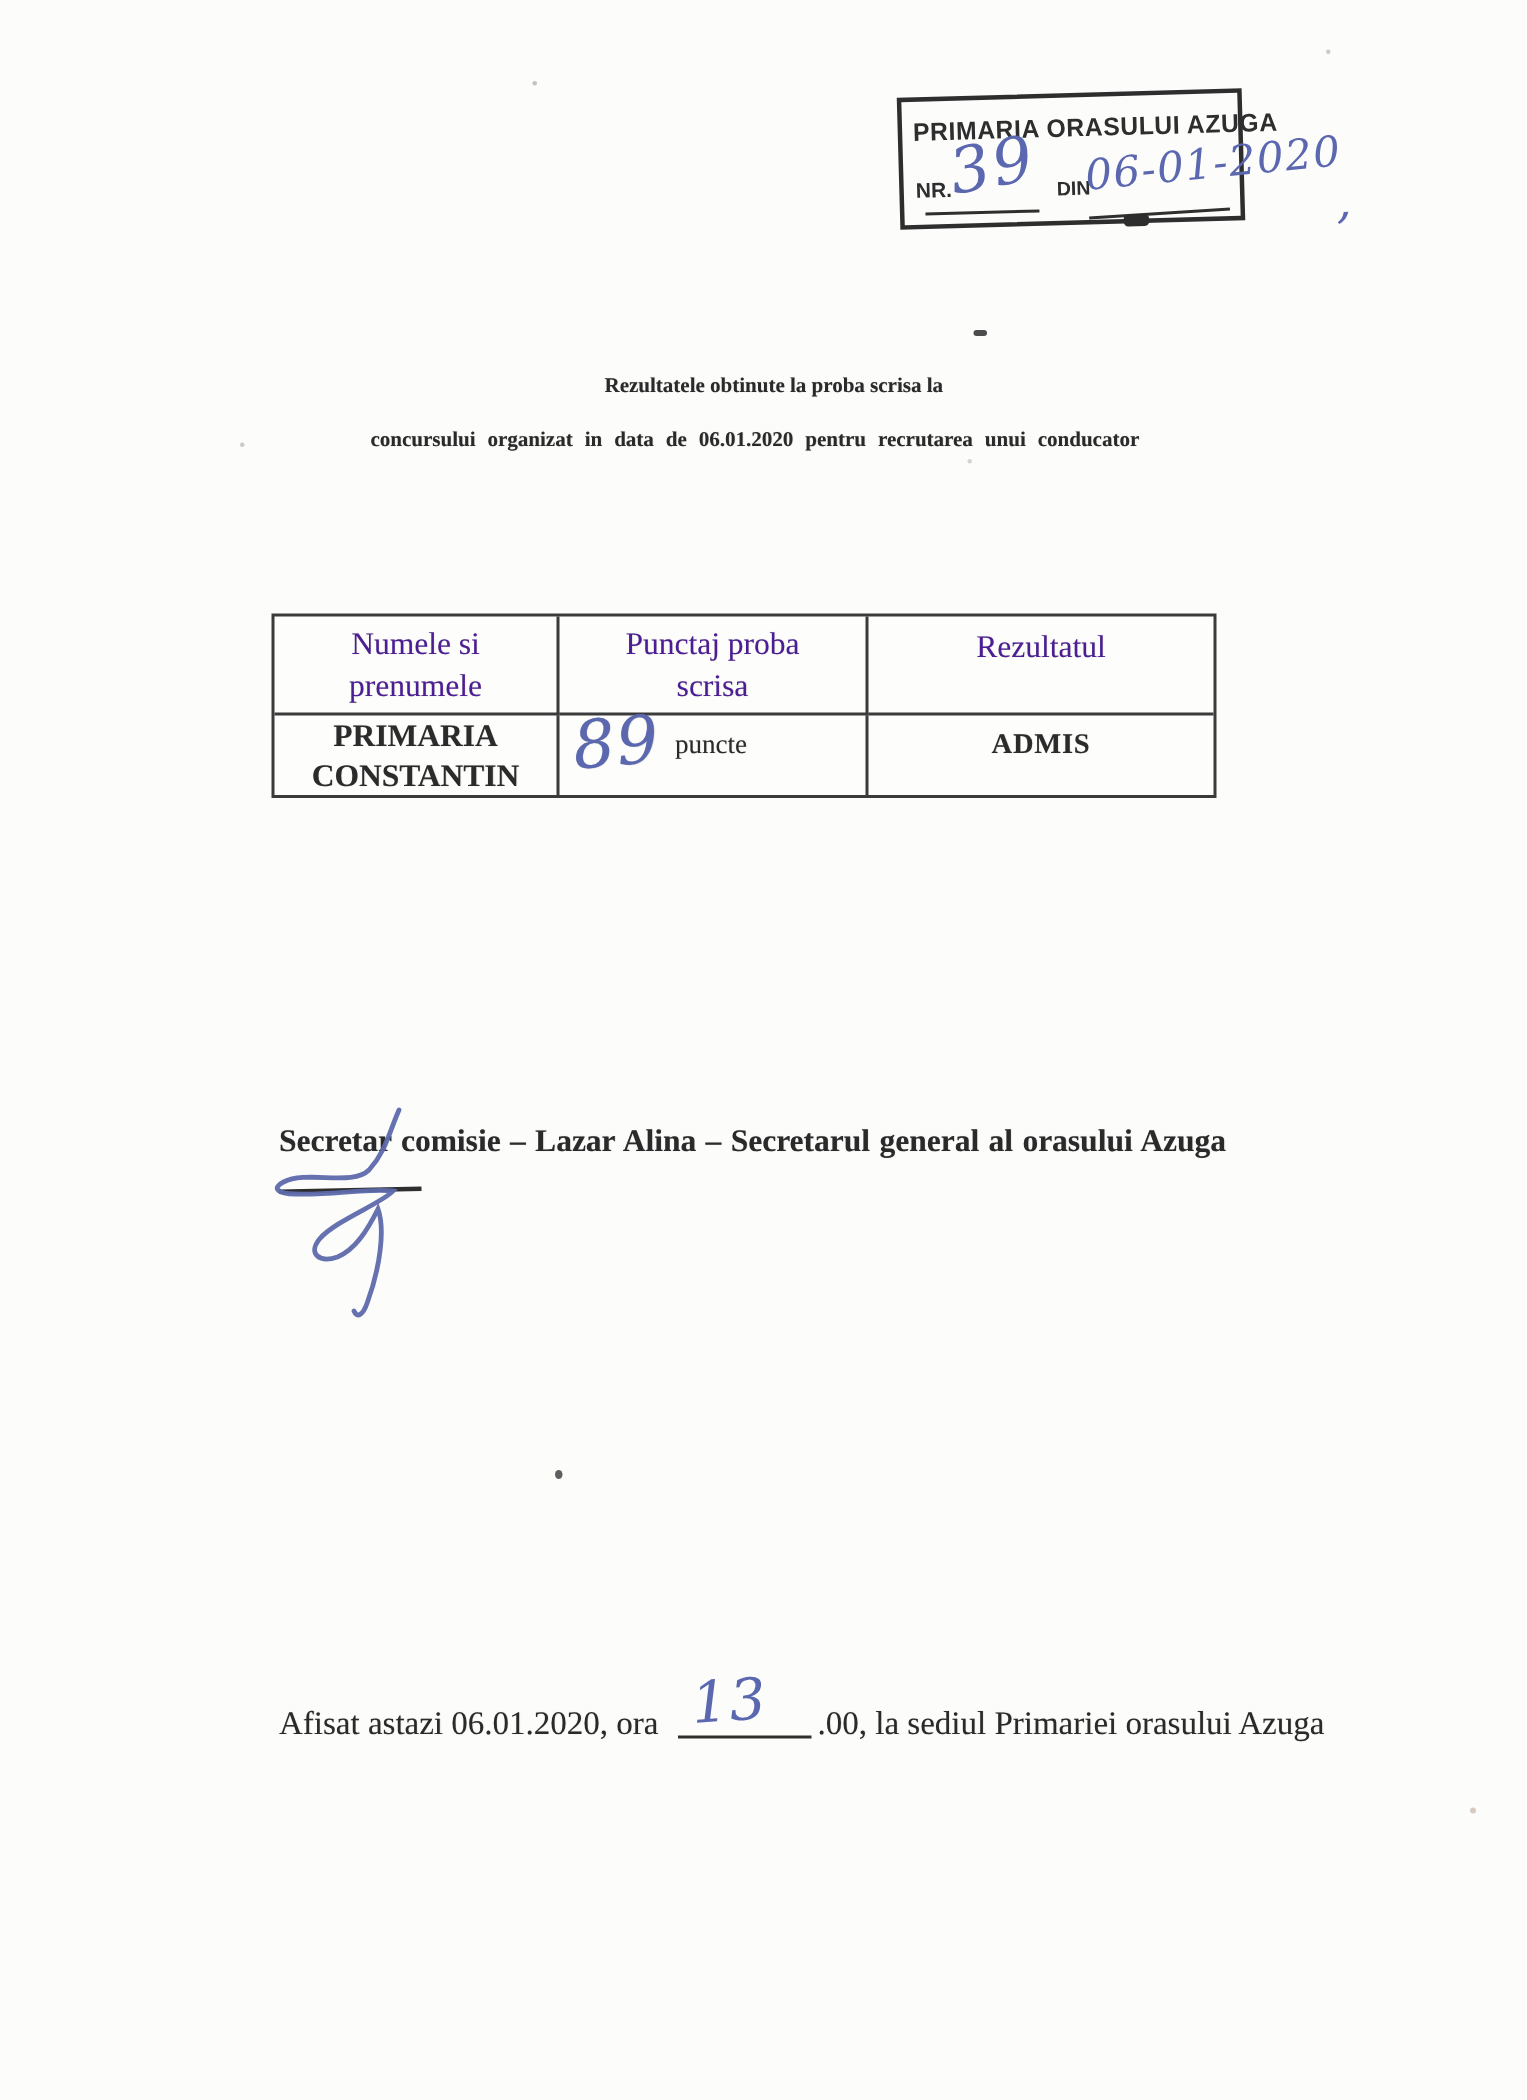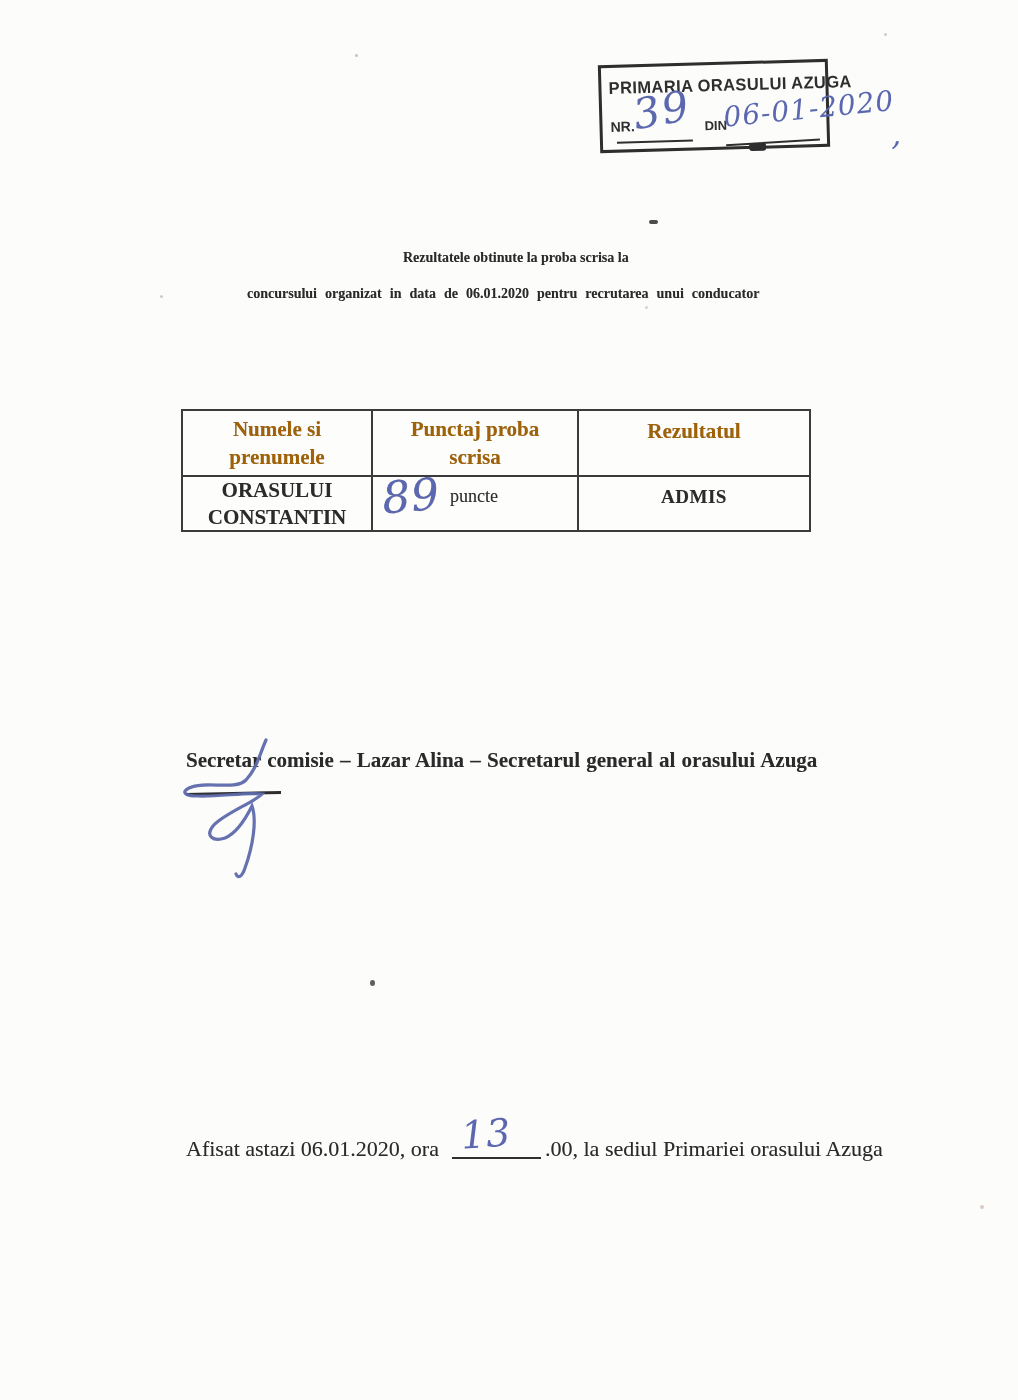--- a/index.html
+++ b/index.html
@@ -47,21 +47,21 @@
     border:2px solid #3b3b3b;background:#fdfdfc;
   }
   .cell{
     border-right:2px solid #3b3b3b;border-bottom:2px solid #3b3b3b;
     display:flex;justify-content:center;text-align:center;
     white-space:pre-line;position:relative;
     text-shadow:0.2px 0.2px 0.6px rgba(60,60,60,.35);
   }
   .cell.last-col{border-right:none;}
   .cell.data-row{border-bottom:none;}
-  .hcell{font-weight:bold;font-size:21px;line-height:1.35;align-items:center;color:#a16207;}
+  .hcell{font-weight:normal;font-size:21px;line-height:1.35;align-items:center;color:#4c1d95;}
   .hcell.top{align-items:flex-start;padding-top:6px;}
   .ncell{font-weight:bold;font-size:21px;line-height:1.25;align-items:center;color:#2b2b2b;}
   .scell{justify-content:flex-start;}
   .unit{position:absolute;left:77px;top:9px;font-weight:normal;font-size:18px;color:#2b2b2b;}
   .acell{align-items:flex-start;padding-top:9px;font-weight:bold;font-size:19px;letter-spacing:.5px;color:#2b2b2b;}
   
   .secretary{left:186px;top:748px;font-weight:bold;font-size:21px;white-space:nowrap;word-spacing:1px;color:#2a2a2a;}
   .sig-underline{position:absolute;left:186px;top:792px;width:95px;height:2.5px;background:#2e2e2e;transform:rotate(-1.2deg);}
   .signature-svg{position:absolute;left:172px;top:726px;width:120px;height:170px;overflow:visible;}
   
@@ -98,21 +98,21 @@
 
   <div class="print title-line l1">Rezultatele obtinute la proba scrisa la</div>
   <div class="print title-line l2">concursului organizat in data de 06.01.2020 pentru recrutarea unui conducator</div>
 
   <div class="rtable">
     <div class="cell hcell">Numele si
 prenumele</div>
     <div class="cell hcell">Punctaj proba
 scrisa</div>
     <div class="cell hcell top last-col">Rezultatul</div>
-    <div class="cell ncell data-row">ORASULUI
+    <div class="cell ncell data-row">PRIMARIA
 CONSTANTIN</div>
     <div class="cell scell data-row">
       <span class="hand score-value">89</span>
       <span class="unit">puncte</span>
     </div>
     <div class="cell acell data-row last-col">ADMIS</div>
   </div>
 
   <div class="print secretary">Secretar comisie – Lazar Alina – Secretarul general al orasului Azuga</div>
   <div class="sig-underline"></div>

